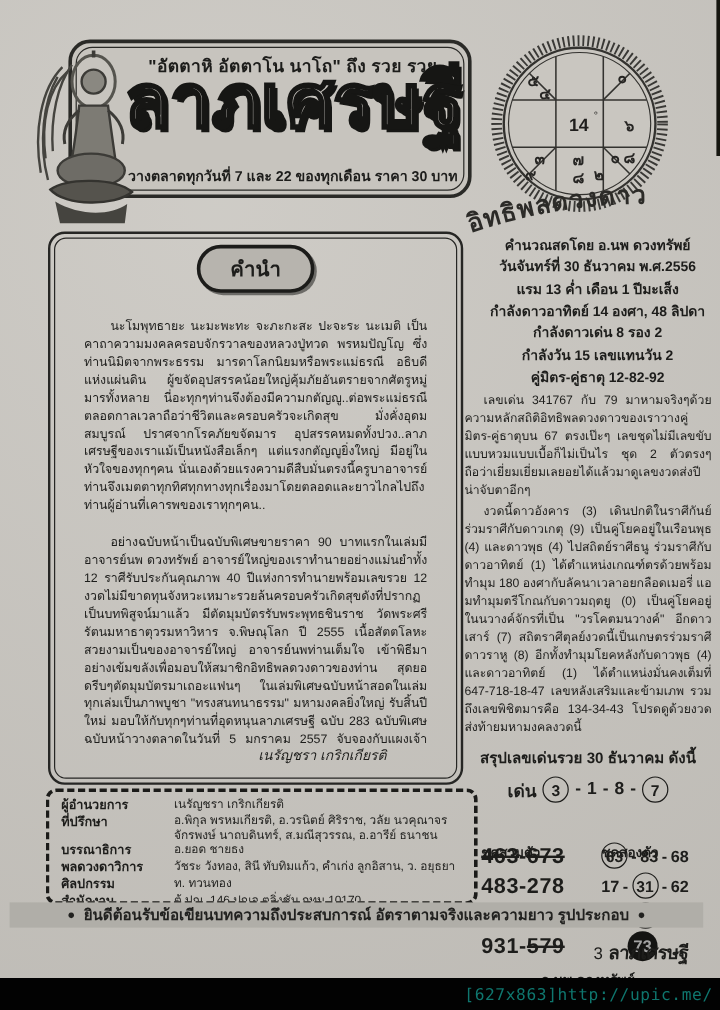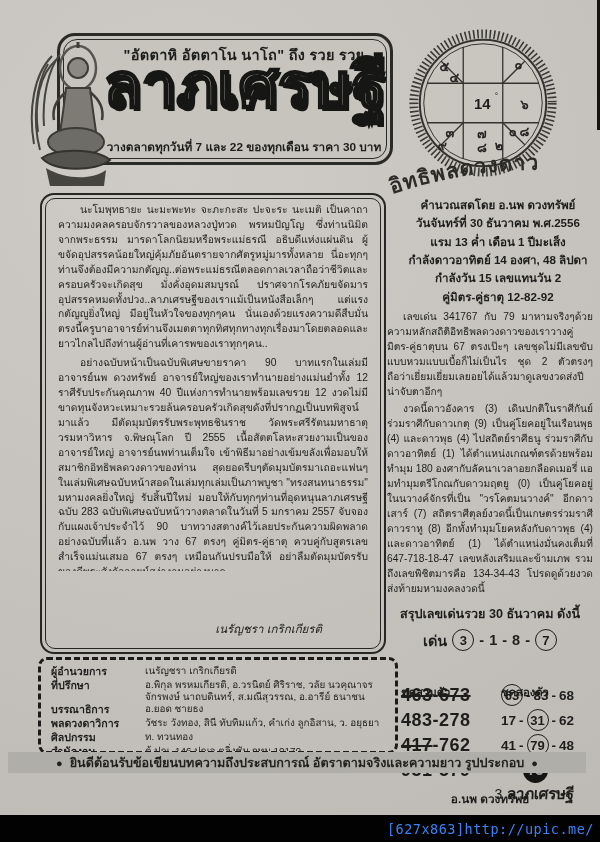--- a/index.html
+++ b/index.html
@@ -25,21 +25,21 @@
   .wheel-caption{position:absolute;left:386px;top:146px;width:210px;height:58px;}
   
   .preface{position:absolute;left:40px;top:193px;width:342px;height:457px;
         border:2px solid #262624;border-radius:14px;}
   .preface::after{content:"";position:absolute;inset:3px;border:1px solid #262624;border-radius:10px;pointer-events:none;}
   .pill{display:block;width:92px;margin:9px auto 2px;padding:3px 0 4px;text-align:center;
         border:3px solid #1c1c1a;border-radius:999px;background:#b7b4ae;
         font-weight:bold;font-size:17px;box-shadow:2px 2px 0 rgba(30,30,28,.55);}
   .preface-body{height:372px;overflow:hidden;padding:4px 12px 0;
         font-size:10.3px;line-height:1.45;text-align:justify;}
-  .preface-body p{margin:4px;text-indent:22px;}
+  .preface-body p{margin:16px;text-indent:22px;}
   .sig{position:absolute;right:62px;bottom:14px;font-style:italic;font-size:11.5px;}
   
   .astro{position:absolute;left:387px;top:196px;width:206px;}
   .astro-head{margin:0 0 4px;text-align:center;font-weight:bold;font-size:11.6px;line-height:1.58;padding-left:16px;}
   .astro p.body{margin:2px 0 0;font-size:10.2px;line-height:1.47;text-align:justify;}
   .astro p.body.indent{text-indent:16px;}
   .sum-head{margin-top:7px;font-weight:bold;font-size:12.6px;text-align:center;}
   .prominent{display:flex;align-items:center;justify-content:center;gap:5px;
         margin-top:5px;font-weight:bold;font-size:14.5px;}
   .circ{display:inline-flex;width:20px;height:20px;border:1.6px solid #1d1d1b;border-radius:50%;
@@ -63,21 +63,21 @@
   .staff-row .val{flex:1;}
   
   .welcome{position:absolute;left:8px;top:752px;width:578px;height:21px;background:#b0aea8;
         display:flex;align-items:center;justify-content:center;gap:7px;
         font-weight:bold;font-size:12.6px;color:#21211f;}
   .welcome .dot{font-size:11px;}
   .pageno{position:absolute;right:26px;top:781px;font-size:14px;display:flex;gap:5px;align-items:baseline;}
   .pageno .brand{font-weight:bold;font-size:15.5px;letter-spacing:-.5px;transform:skewX(-4deg);}
   .scanbar{position:absolute;left:0;bottom:0;width:600px;height:27px;background:#020202;
         display:flex;align-items:center;justify-content:flex-end;padding-right:6px;box-sizing:border-box;}
-  .scanbar .wm{color:#3b82f6;font-family:"DejaVu Sans Mono",monospace;font-size:13.5px;letter-spacing:.5px;}
+  .scanbar .wm{color:#0f766e;font-family:"DejaVu Sans Mono",monospace;font-size:13.5px;letter-spacing:.5px;}
   .edge-right{position:absolute;right:0;top:0;width:3px;height:130px;background:#15150f;}
   svg text{font-family:"Liberation Sans",sans-serif;}
 </style>
 </head>
 <body>
 
 <div class="page">
 
   <div class="masthead">
     <div class="tagline">"อัตตาหิ อัตตาโน นาโถ" ถึง รวย รวย</div>
@@ -137,33 +137,35 @@
     <text x="92" y="76" font-size="9" fill="#1f1e1c">°</text>
   </svg>
   <svg class="wheel-caption" viewBox="0 0 210 58">
     <path id="capArc" d="M6,48 Q100,16 202,26" fill="none"></path>
     <text font-size="21" font-weight="bold" fill="#2c2b28" letter-spacing="1">
       <textPath href="#capArc">อิทธิพลดวงดาว</textPath>
     </text>
   </svg>
 
   <div class="preface">
+    <span class="pill">คำนำ</span>
     <div class="preface-body">
       <p>นะโมพุทธายะ นะมะพะทะ จะภะกะสะ ปะจะระ นะเมติ เป็นคาถาความมงคลครอบจักรวาลของหลวงปู่ทวด พรหมปัญโญ ซึ่งท่านนิมิตจากพระธรรม มารดาโลกนิยมหรือพระแม่ธรณี อธิบดีแห่งแผ่นดิน ผู้ขจัดอุปสรรคน้อยใหญ่คุ้มภัยอันตรายจากศัตรูหมู่มารทั้งหลาย นี่อะทุกๆท่านจึงต้องมีความกตัญญู..ต่อพระแม่ธรณีตลอดกาลเวลาถือว่าชีวิตและครอบครัวจะเกิดสุข มั่งคั่งอุดมสมบูรณ์ ปราศจากโรคภัยขจัดมาร อุปสรรคหมดทั้งปวง..ลาภเศรษฐีของเราแม้เป็นหนังสือเล็กๆ แต่แรงกตัญญูยิ่งใหญ่ มีอยู่ในหัวใจของทุกๆคน นั่นเองด้วยแรงความดีสืบมั่นตรงนี้ครูบาอาจารย์ท่านจึงเมตตาทุกทิศทุกทางทุกเรื่องมาโดยตลอดและยาวไกลไปถึงท่านผู้อ่านที่เคารพของเราทุกๆคน..</p>
       <p>อย่างฉบับหน้าเป็นฉบับพิเศษขายราคา 90 บาทแรกในเล่มมีอาจารย์นพ ดวงทรัพย์ อาจารย์ใหญ่ของเราทำนายอย่างแม่นยำทั้ง 12 ราศีรับประกันคุณภาพ 40 ปีแห่งการทำนายพร้อมเลขรวย 12 งวดไม่มีขาดทุนจังหวะเหมาะรวยล้นครอบครัวเกิดสุขดังที่ปรากฏเป็นบทพิสูจน์มาแล้ว มีตัดมุมบัตรรับพระพุทธชินราช วัดพระศรีรัตนมหาธาตุวรมหาวิหาร จ.พิษณุโลก ปี 2555 เนื้อสัตตโลหะสวยงามเป็นของอาจารย์ใหญ่ อาจารย์นพท่านเต็มใจ เข้าพิธีมาอย่างเข้มขลังเพื่อมอบให้สมาชิกอิทธิพลดวงดาวของท่าน สุดยอดรีบๆตัดมุมบัตรมาเถอะแฟนๆ ในเล่มพิเศษฉบับหน้าสอดในเล่มทุกเล่มเป็นภาพบูชา "ทรงสนทนาธรรม" มหามงคลยิ่งใหญ่ รับสิ้นปีใหม่ มอบให้กับทุกๆท่านที่อุดหนุนลาภเศรษฐี ฉบับ 283 ฉบับพิเศษฉบับหน้าวางตลาดในวันที่ 5 มกราคม 2557 จับจองกับแผงเจ้าประจำไว้ 90 บาทวางสตางค์ไว้เลยประกันความผิดพลาด อย่างฉบับที่แล้ว อ.นพ วาง 67 ตรงๆ คู่มิตร-คู่ธาตุ ควบคู่กับสูตรเลขสำเร็จแม่นเสมอ 67 ตรงๆ เหมือนกันปรบมือให้ อย่าลืมตัดมุมบัตรรับของดีพระสังกัจจายน์สง่างามอย่างมาก</p>
     </div>
     <div class="sig">เนรัญชรา เกริกเกียรติ</div>
   </div>
 
   <div class="astro">
     <div class="astro-head">
       <div>คำนวณสดโดย อ.นพ ดวงทรัพย์</div>
       <div>วันจันทร์ที่ 30 ธันวาคม พ.ศ.2556</div>
       <div>แรม 13 ค่ำ เดือน 1 ปีมะเส็ง</div>
       <div>กำลังดาวอาทิตย์ 14 องศา, 48 ลิปดา</div>
+      <div>กำลังดาวเด่น 8 รอง 2</div>
       <div>กำลังวัน 15 เลขแทนวัน 2</div>
       <div>คู่มิตร-คู่ธาตุ 12-82-92</div>
     </div>
     <p class="body indent">เลขเด่น 341767 กับ 79 มาหามจริงๆด้วยความหลักสถิติอิทธิพลดวงดาวของเราวางคู่มิตร-คู่ธาตุบน 67 ตรงเป๊ะๆ เลขชุดไม่มีเลขขับแบบหวมแบบเบื้อก็ไม่เป็นไร ชุด 2 ตัวตรงๆถือว่าเยี่ยมเยี่ยมเลยอยได้แล้วมาดูเลขงวดส่งปีน่าจับตาอีกๆ</p>
     <p class="body indent">งวดนี้ดาวอังคาร (3) เดินปกติในราศีกันย์ ร่วมราศีกับดาวเกตุ (9) เป็นคู่โยคอยู่ในเรือนพุธ (4) และดาวพุธ (4) ไปสถิตย์ราศีธนู ร่วมราศีกับดาวอาทิตย์ (1) ได้ตำแหน่งเกณฑ์ตรด้วยพร้อมทำมุม 180 องศากับลัคนาเวลาอยกลือดเมอรี่ แอมทำมุมตรีโกณกับดาวมฤตยู (0) เป็นคู่โยคอยู่ในนวางค์จักรที่เป็น "วรโคตมนวางค์" อีกดาวเสาร์ (7) สถิตราศีตุลย์งวดนี้เป็นเกษตรร่วมราศีดาวราหู (8) อีกทั้งทำมุมโยคหลังกับดาวพุธ (4) และดาวอาทิตย์ (1) ได้ตำแหน่งมั่นคงเต็มที่ 647-718-18-47 เลขหลังเสริมและข้ามเภพ รวมถึงเลขพิชิตมารคือ 134-34-43 โปรดดูด้วยงวดส่งท้ายมหามงคลงวดนี้</p>
     <div class="sum-head">สรุปเลขเด่นรวย 30 ธันวาคม ดังนี้</div>
 
     <div class="prominent">
       <span>เด่น</span>
       <span class="circ">3</span>

